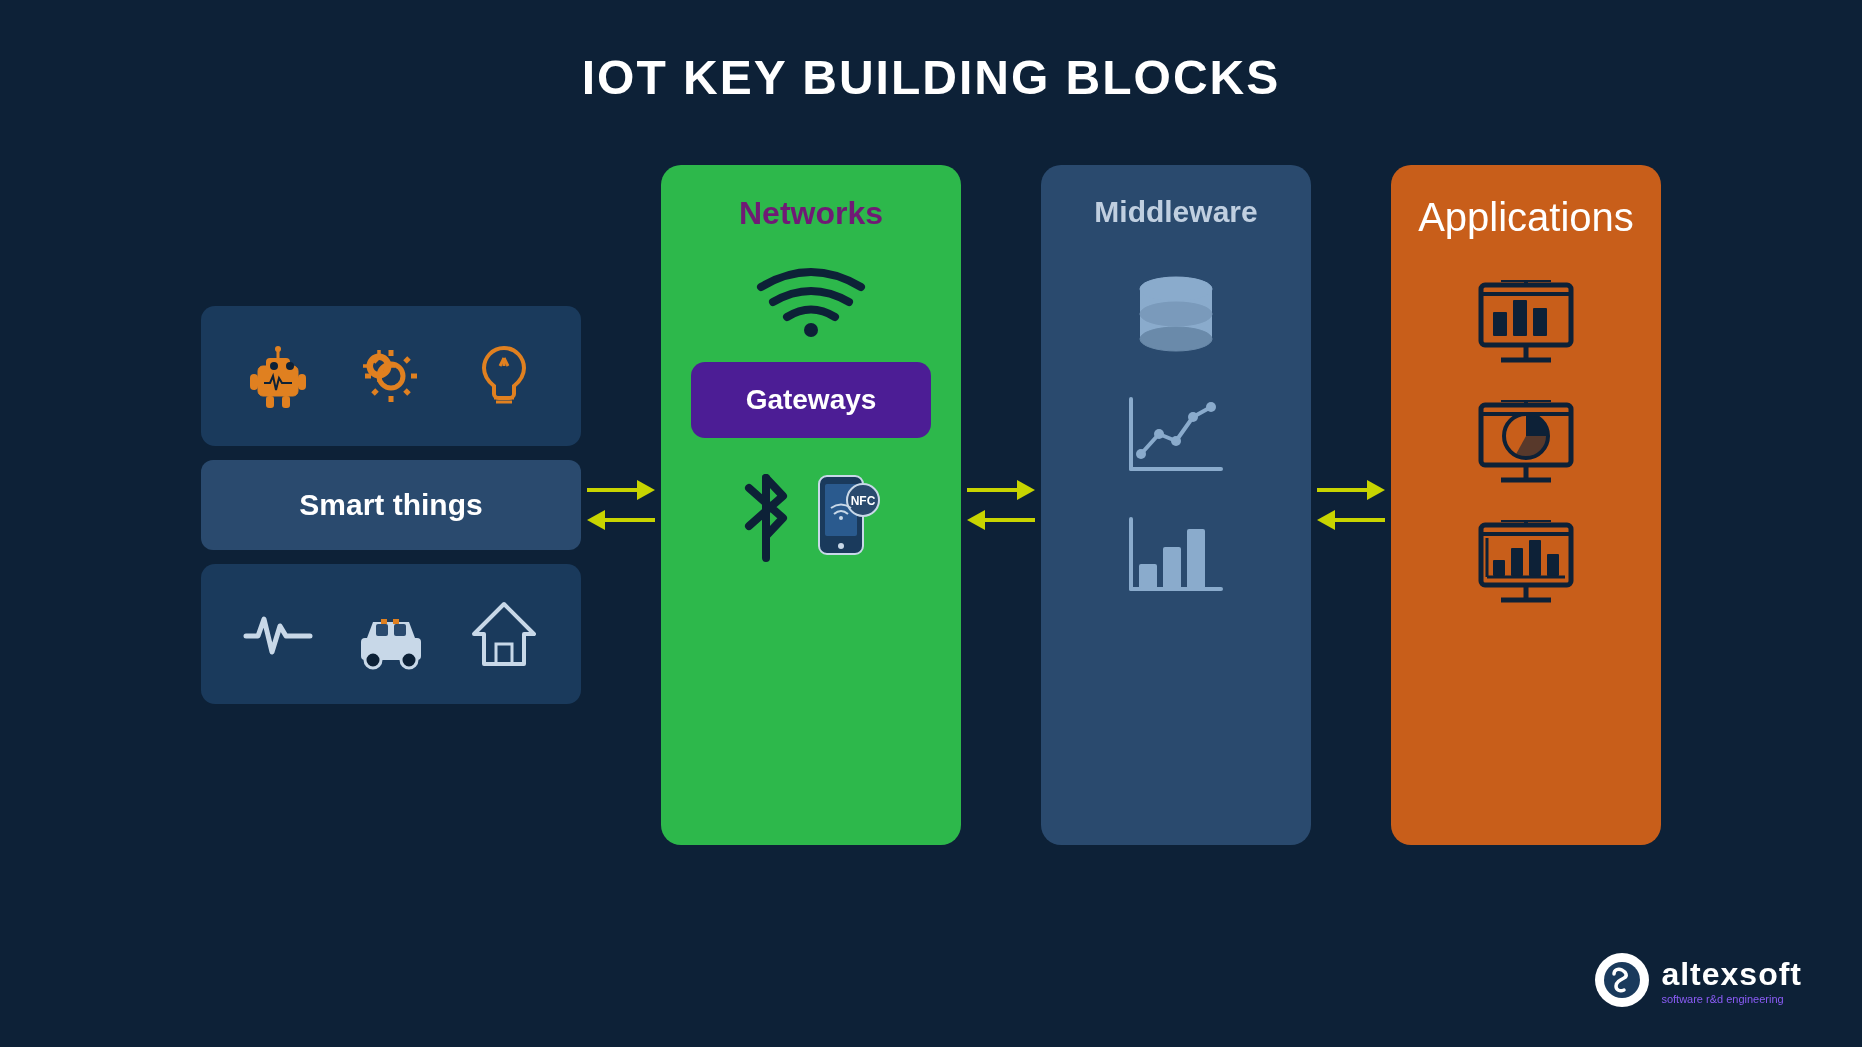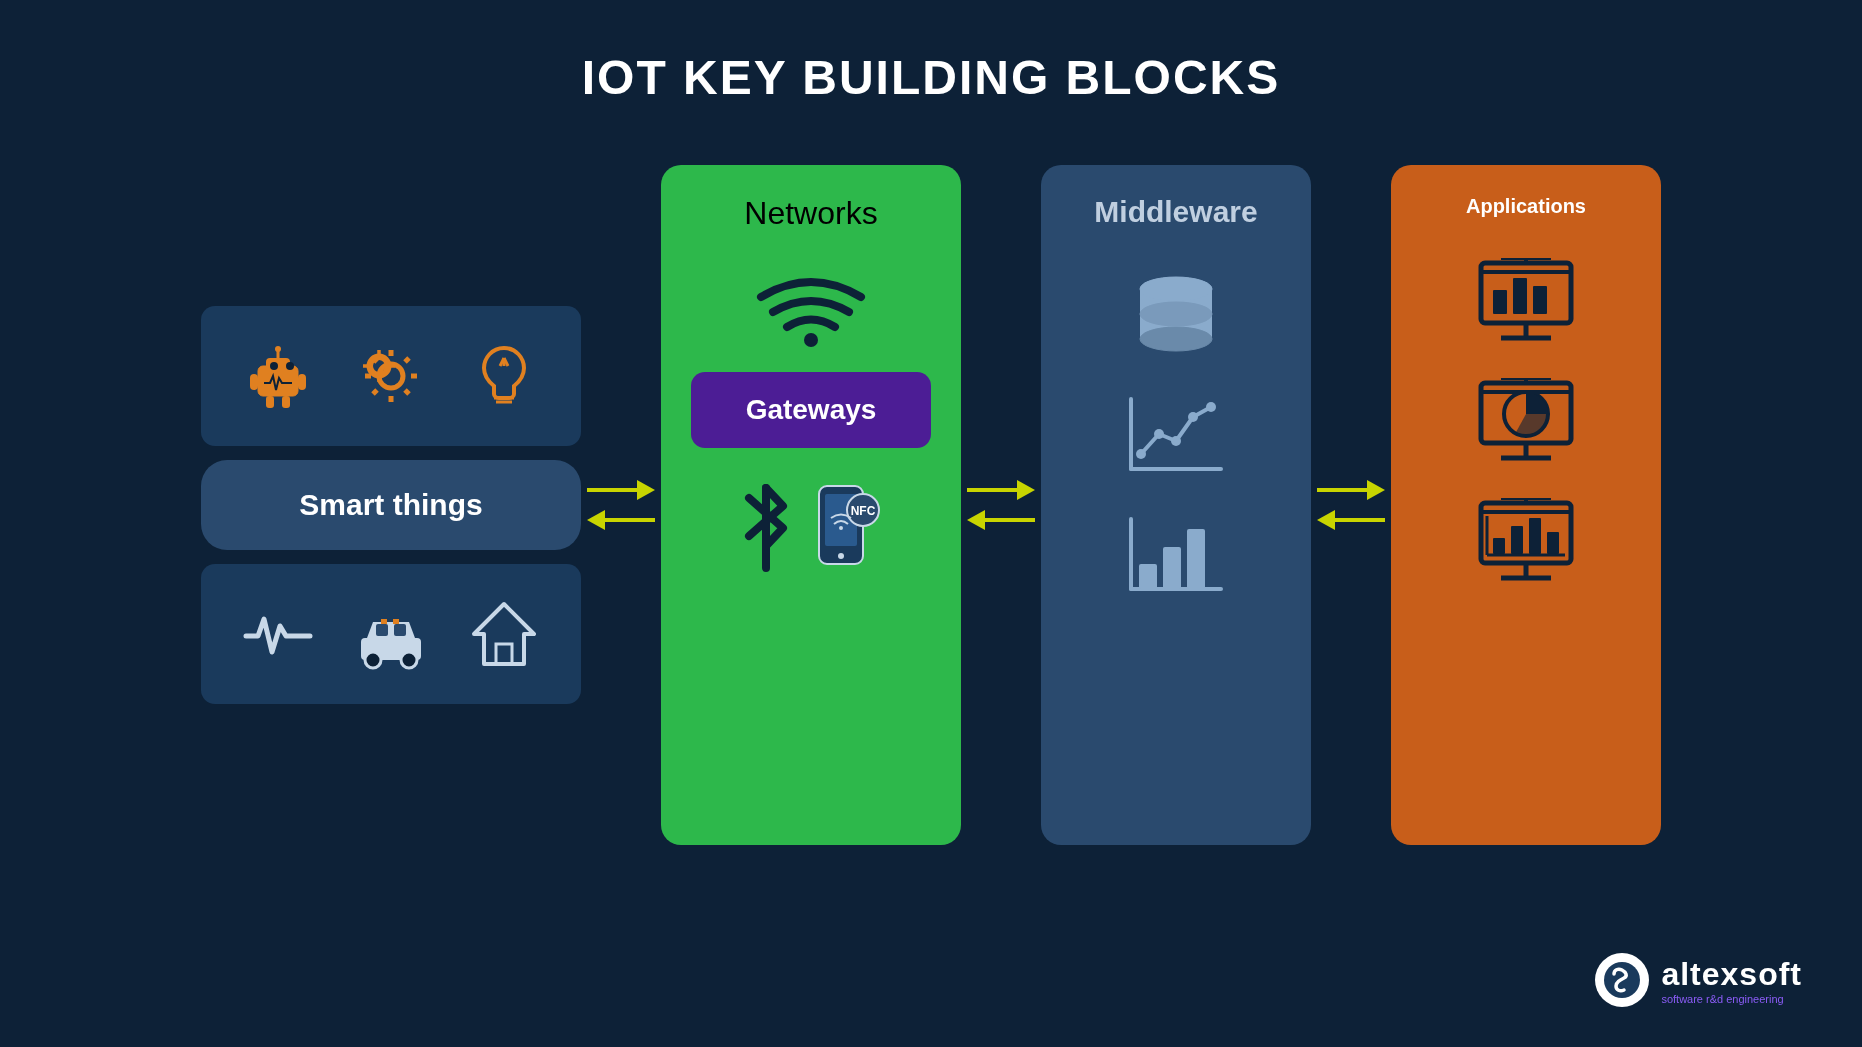--- a/index.html
+++ b/index.html
@@ -48,21 +48,21 @@
       border-radius: 14px;
       padding: 30px 20px;
       display: flex;
       flex-direction: row;
       align-items: center;
       justify-content: space-around;
     }
 
     .st-label-box {
       background-color: #2a4a6e;
-      border-radius: 26px;
+      border-radius: 12px;
       padding: 28px 20px;
       display: flex;
       align-items: center;
       justify-content: center;
     }
 
     .st-label-box span {
       color: #ffffff;
       font-size: 30px;
       font-weight: 700;
@@ -86,24 +86,23 @@
       min-height: 680px;
       display: flex;
       flex-direction: column;
       align-items: center;
       justify-content: flex-start;
       padding: 30px 20px;
       gap: 20px;
     }
 
     .networks-title {
-      color: #000000;
+      color: #701a75;
       font-size: 32px;
-      font-weight: 400;
-      margin-bottom: 10px;
+      font-weight: 700;
     }
 
     .gateway-box {
       background-color: #4c1d95;
       border-radius: 14px;
       width: 240px;
       padding: 22px 30px;
       display: flex;
       align-items: center;
       justify-content: center;
@@ -154,22 +153,22 @@
       display: flex;
       flex-direction: column;
       align-items: center;
       justify-content: flex-start;
       padding: 30px 20px;
       gap: 30px;
     }
 
     .applications-title {
       color: #ffffff;
-      font-size: 20px;
-      font-weight: 700;
+      font-size: 40px;
+      font-weight: 400;
       margin-bottom: 10px;
     }
 
     
     svg {
       display: block;
     }
 
     
     .logo-area {

